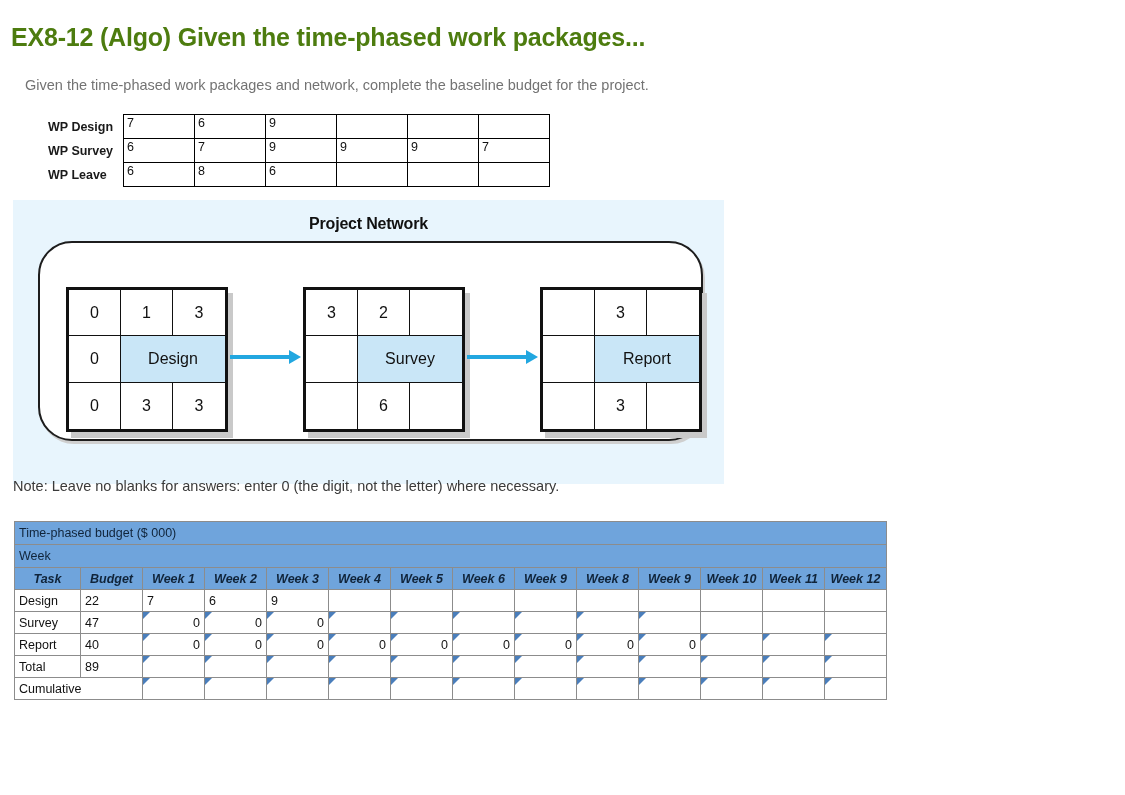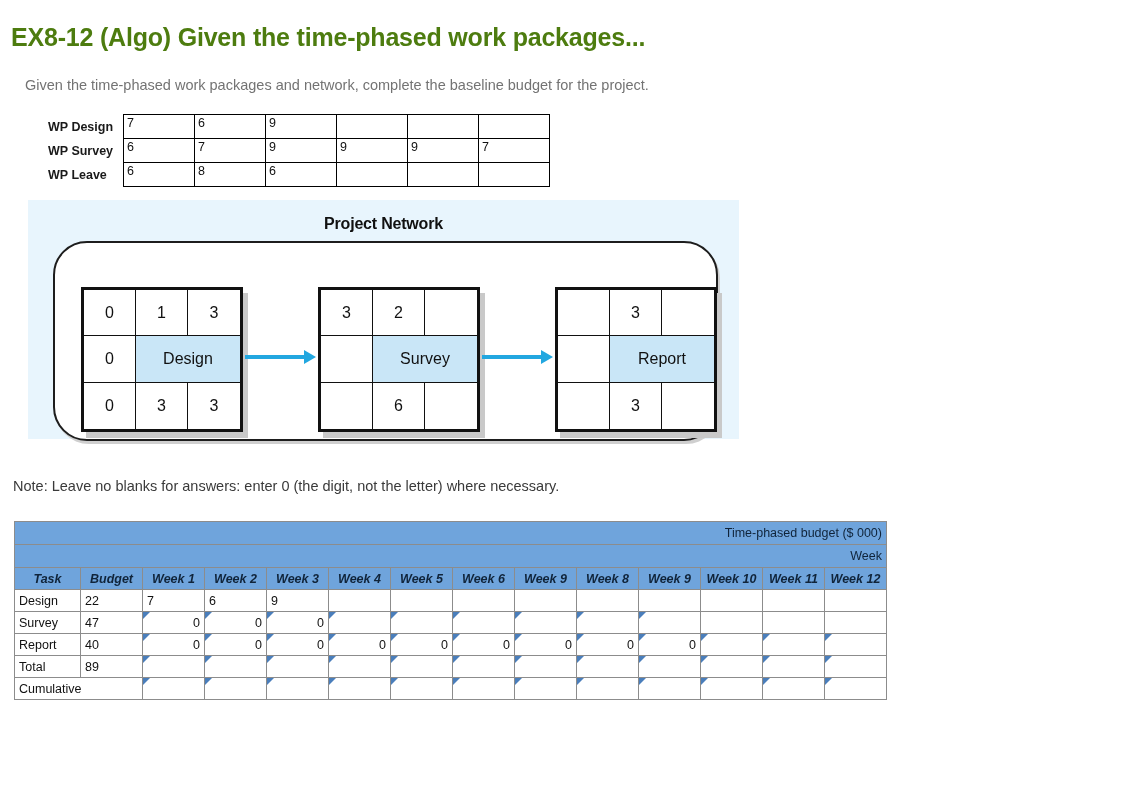--- a/index.html
+++ b/index.html
@@ -63,24 +63,24 @@
     color: #111111;
     text-align: left;
     vertical-align: top;
     padding: 1px 0 0 3px;
     line-height: 14px;
   }
 
   
   .net-panel {
     position: absolute;
-    left: 28px;
+    left: 13px;
     top: 200px;
     width: 711px;
-    height: 239px;
+    height: 284px;
     background: #e8f5fd;
   }
   .net-title {
     position: absolute;
     left: 0;
     right: 0;
     top: 15px;
     text-align: center;
     font-size: 16px;
     font-weight: bold;
@@ -186,21 +186,21 @@
   table.budget th.hdr {
     background: #6fa4dc;
     font-weight: bold;
     text-align: center;
     color: #10243a;
     font-style: italic;
   }
   table.budget th.hdr-span {
     background: #6fa4dc;
     font-weight: normal;
-    text-align: right;
+    text-align: left;
     color: #10243a;
     height: 23px;
   }
   td.task-name { text-align: left; }
   td.num { text-align: left; }
   td.cumulative-label {
     padding-right: 14px;
   }
 
   

